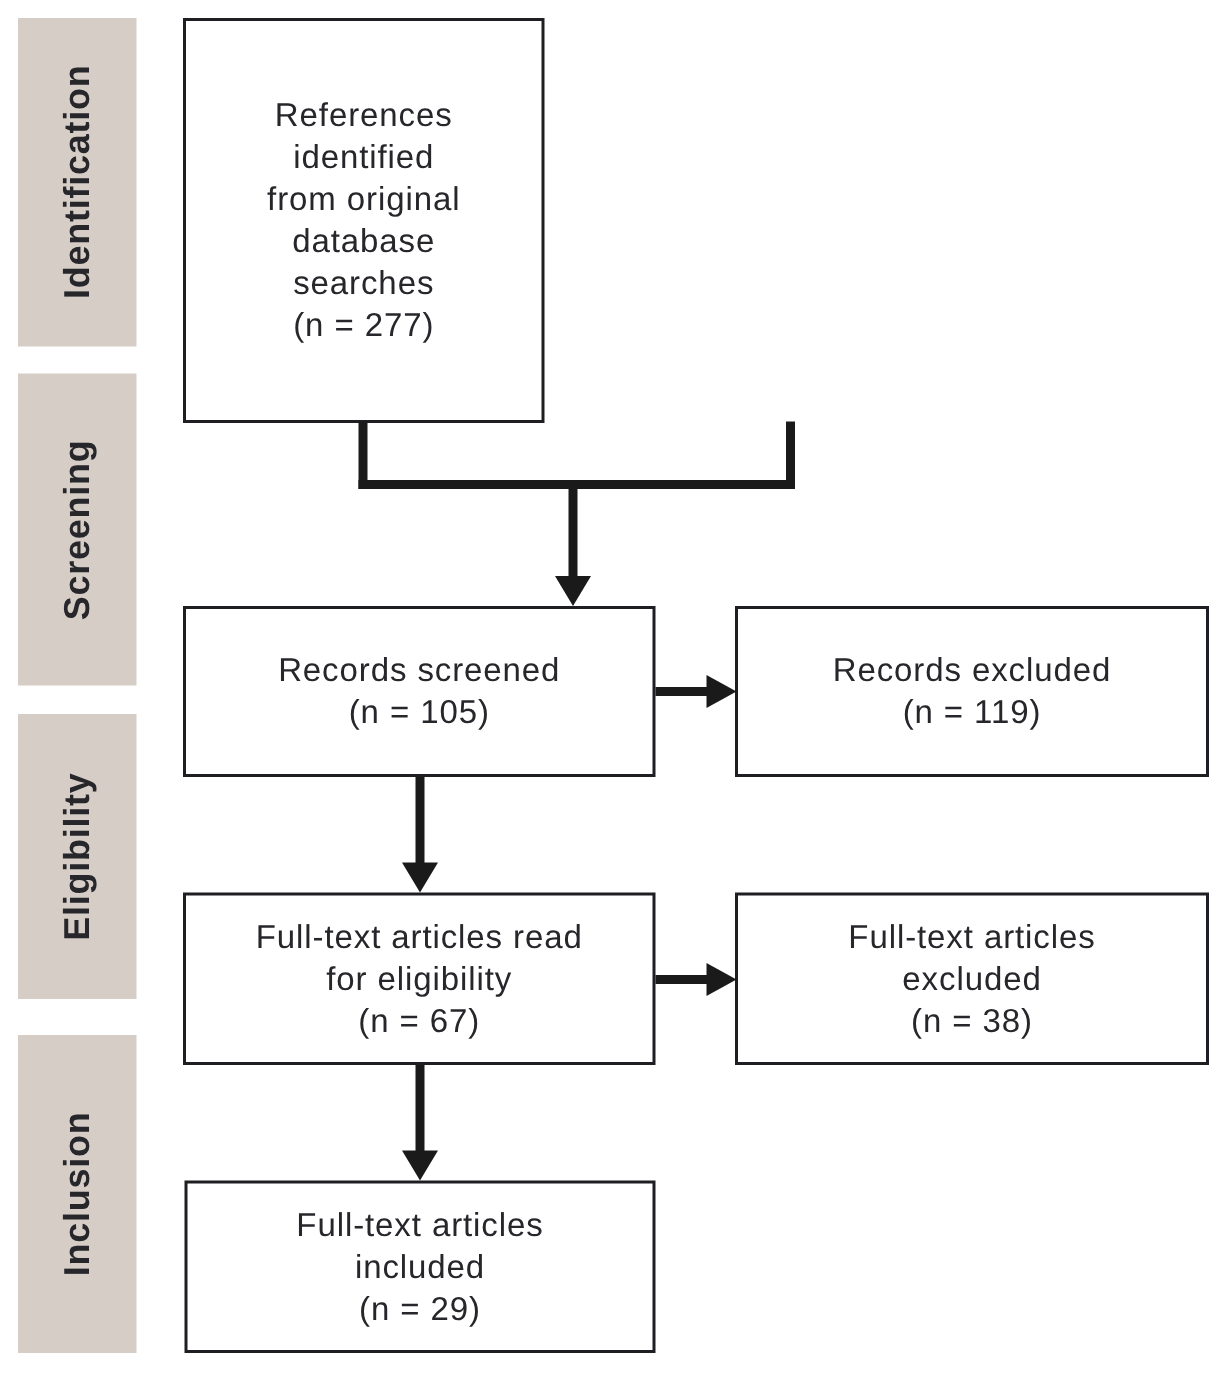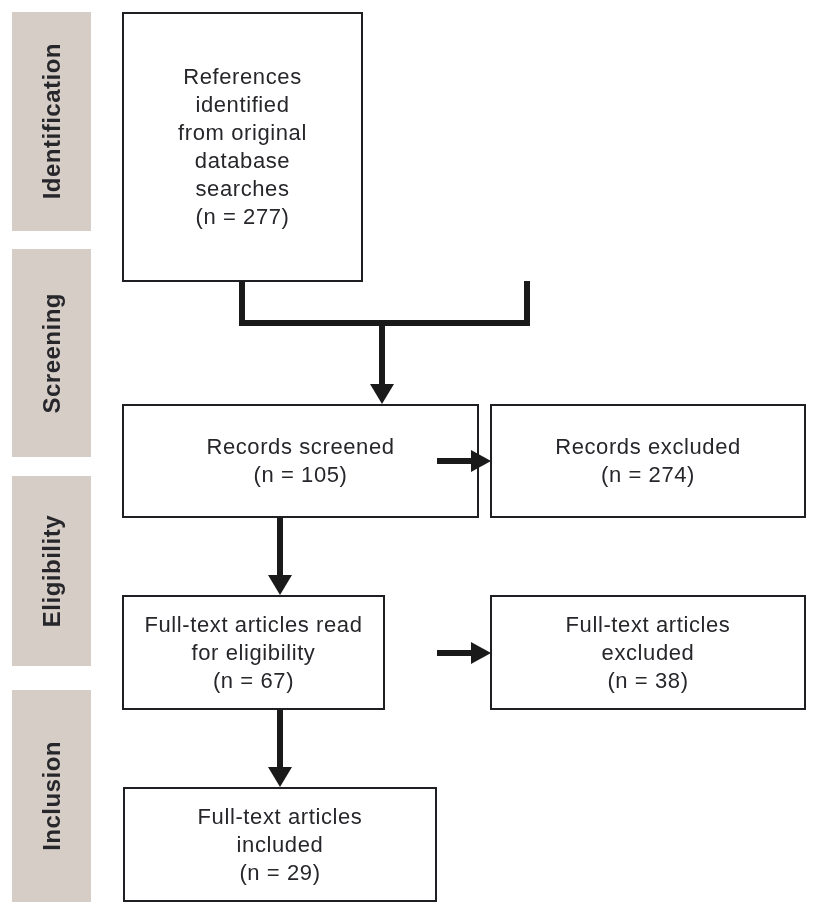--- a/index.html
+++ b/index.html
@@ -89,27 +89,27 @@
   </div>
 
   <div class="node" style="left:122px;top:12px;width:241px;height:270px;padding:0 14px;">References
 identified
 from original
 database
 searches
 (n = 277)</div>
 
 
-  <div class="node" style="left:122px;top:404px;width:357px;height:114px;">Records screened
+  <div class="node" style="left:122px;top:404px;width:315px;height:114px;">Records screened
 (n = 105)</div>
 
   <div class="node" style="left:490px;top:404px;width:316px;height:114px;">Records excluded
-(n = 274)</div>
+(n = 119)</div>
 
-  <div class="node" style="left:122px;top:595px;width:263px;height:115px;">Full-text articles read
+  <div class="node" style="left:122px;top:595px;width:315px;height:115px;">Full-text articles read
 for eligibility
 (n = 67)</div>
 
   <div class="node" style="left:490px;top:595px;width:316px;height:115px;">Full-text articles
 excluded
 (n = 38)</div>
 
   <div class="node" style="left:123px;top:787px;width:314px;height:115px;">Full-text articles
 included
 (n = 29)</div>

